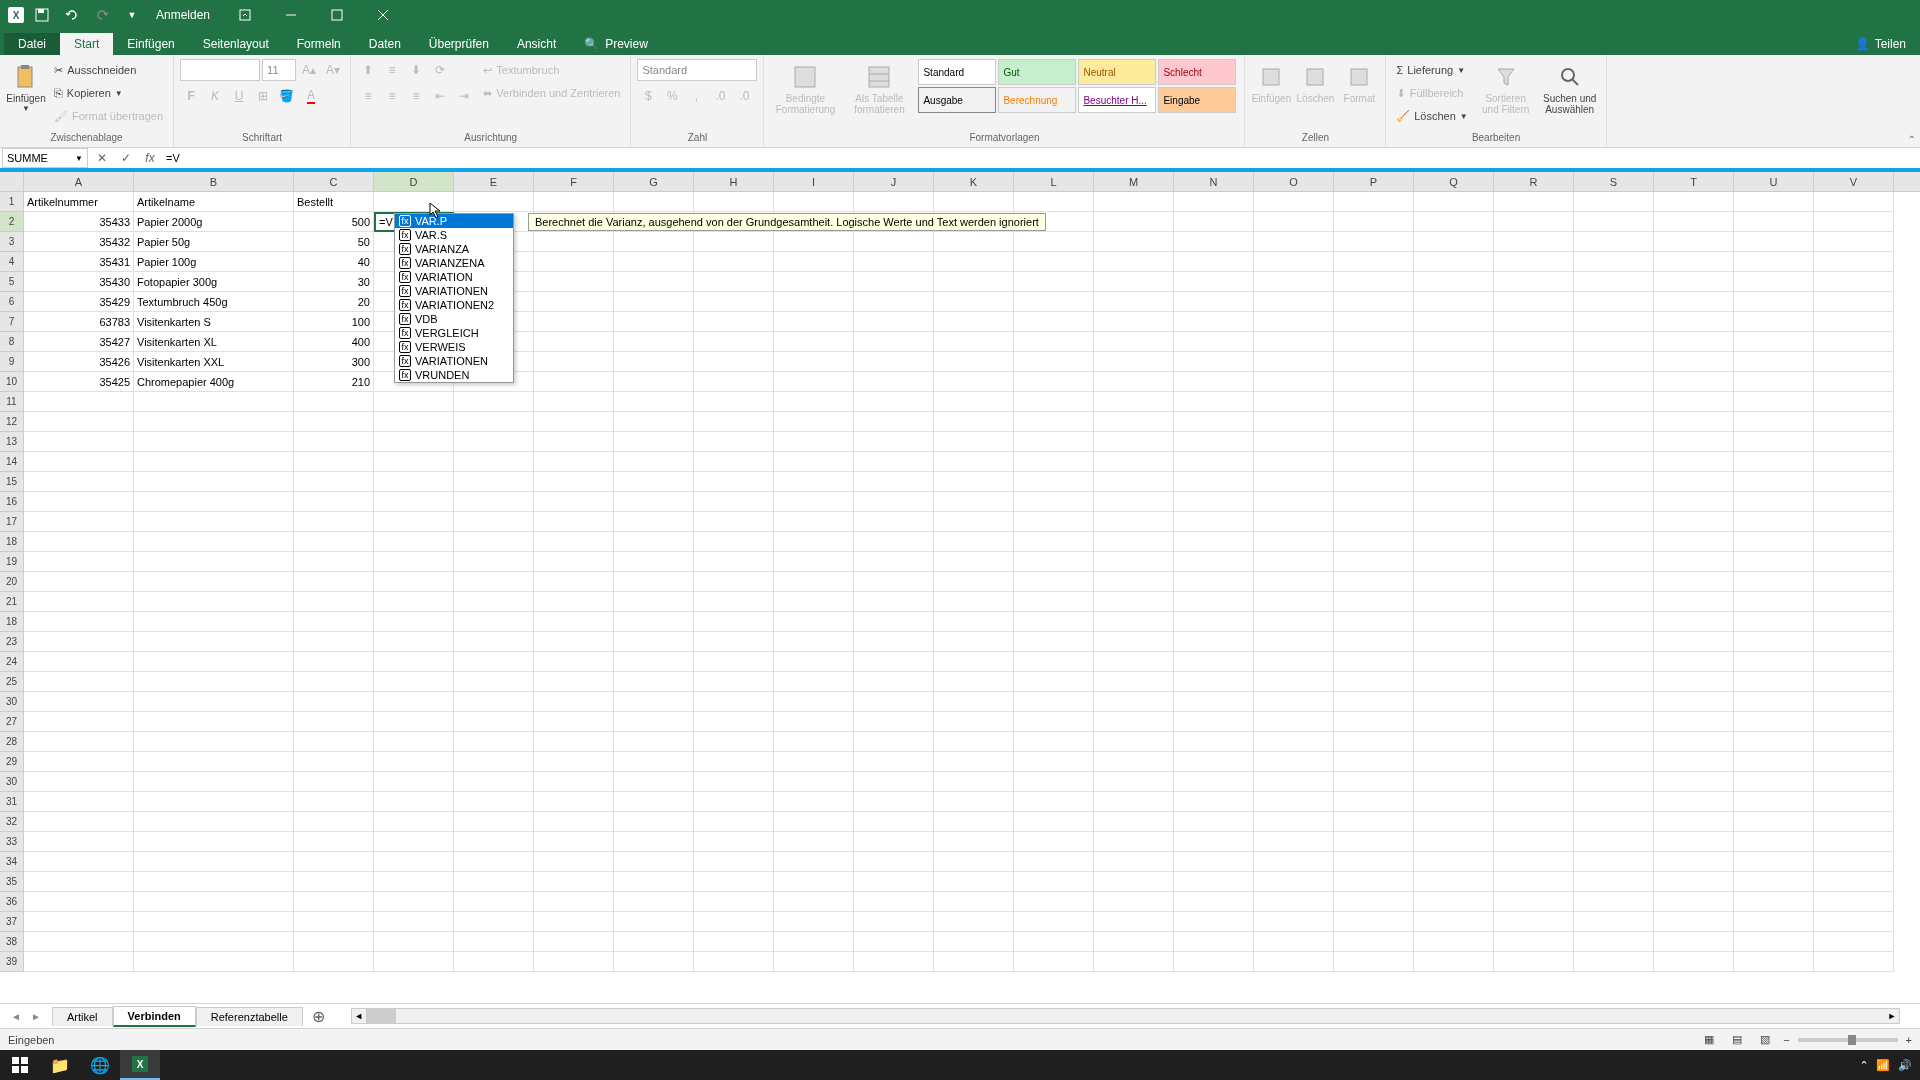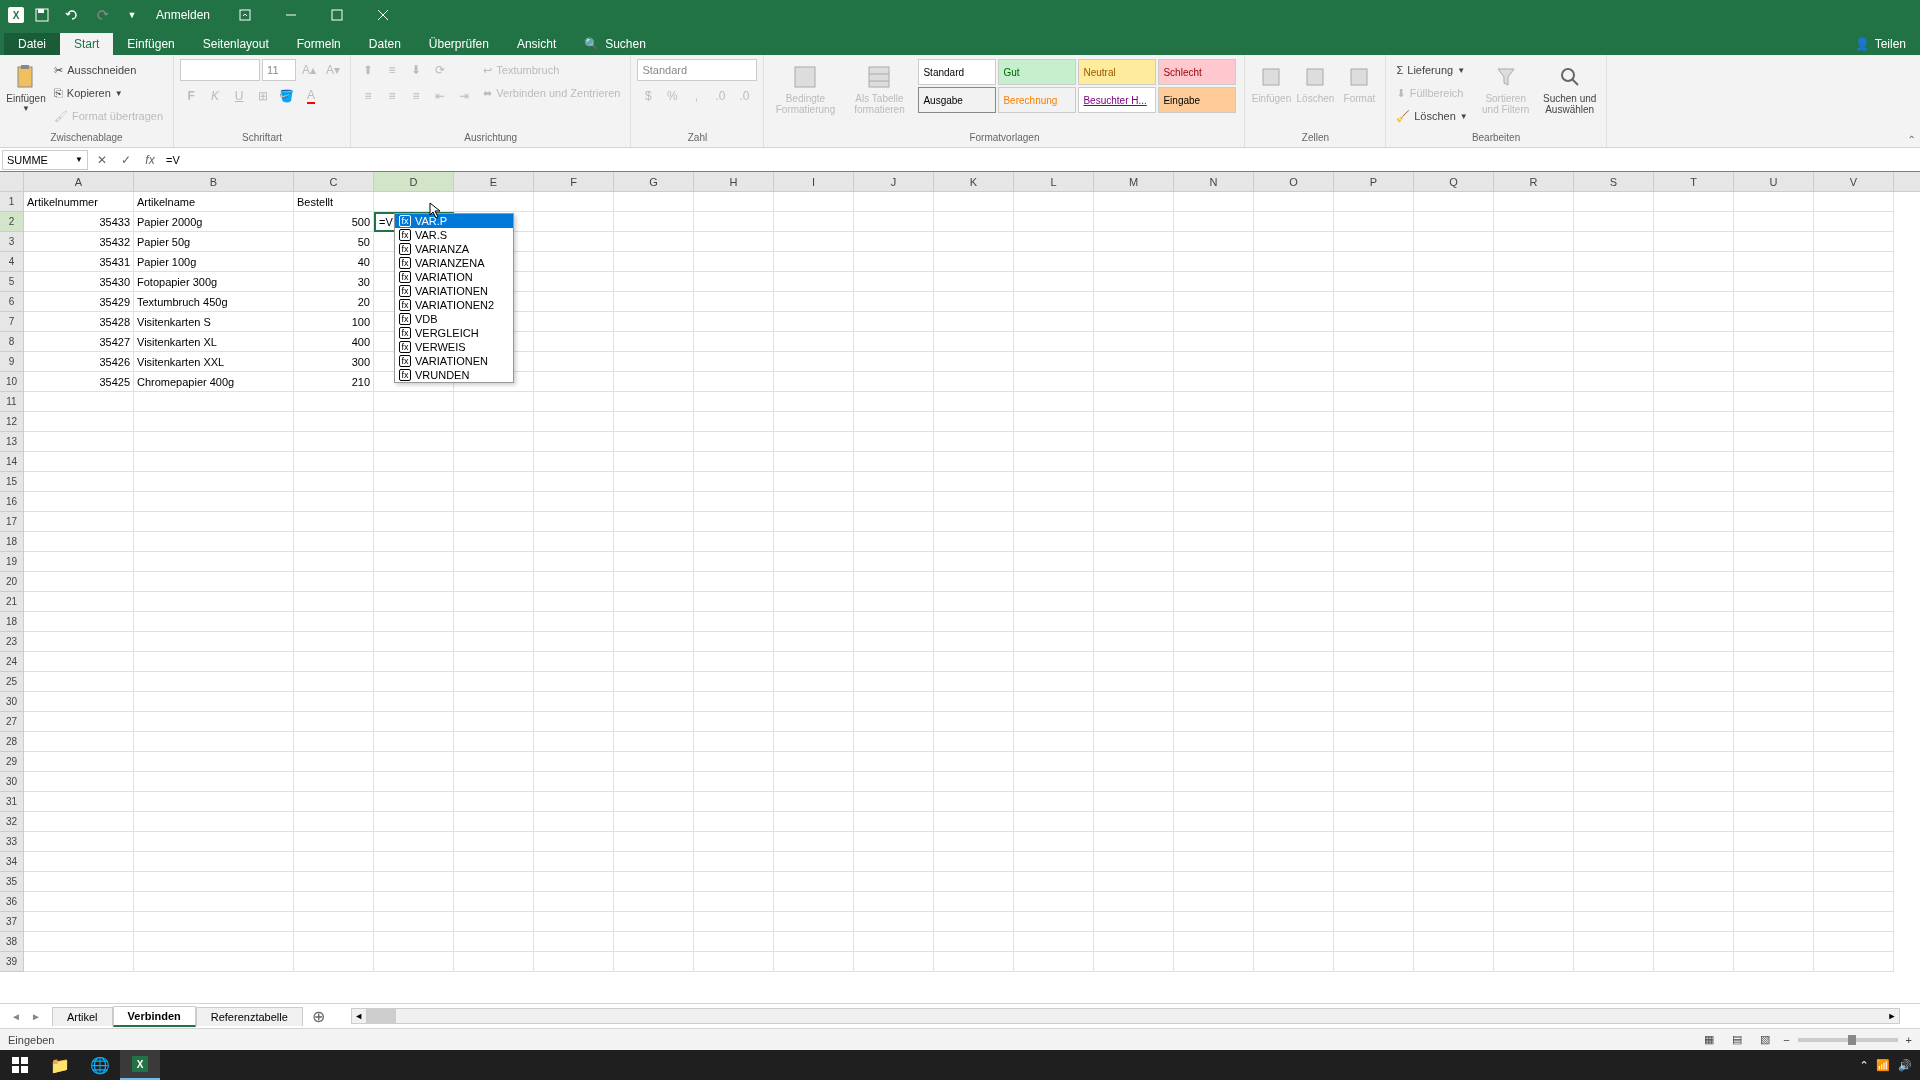--- a/index.html
+++ b/index.html
@@ -41,21 +41,21 @@
 .style-item.gut { background: #c6efce; color: #006100; }
 .style-item.neutral { background: #ffeb9c; color: #9c5700; }
 .style-item.schlecht { background: #ffc7ce; color: #9c0006; }
 .style-item.ausgabe { background: #f2f2f2; border: 1px solid #888; }
 .style-item.berechnung { background: #f2f2f2; color: #fa7d00; }
 .style-item.besuchter { background: #fff; color: #800080; text-decoration: underline; }
 .style-item.eingabe { background: #ffcc99; }
 .ribbon-collapse { position: absolute; right: 4px; bottom: 2px; font-size: 10px; cursor: pointer; color: #666; }
 
 
-.formula-bar { height: 24px; border-bottom: 1px solid #0ea5e9; display: flex; align-items: center; background: #fff; }
+.formula-bar { height: 24px; border-bottom: 4px solid #0ea5e9; display: flex; align-items: center; background: #fff; }
 .name-box { width: 86px; height: 20px; border: 1px solid #ccc; margin: 0 2px; font-size: 11px; padding: 0 4px; display: flex; align-items: center; justify-content: space-between; }
 .fb-btn { width: 24px; height: 20px; display: flex; align-items: center; justify-content: center; cursor: pointer; color: #666; font-size: 12px; }
 .formula-input { flex: 1; height: 20px; border: none; font-size: 11px; padding: 0 4px; outline: none; }
 
 
 .grid-area { position: relative; height: calc(100% - 30px - 25px - 93px - 24px - 25px - 22px - 30px); overflow: hidden; background: #fff; }
 .col-headers { height: 20px; display: flex; background: #e6e6e6; border-bottom: 1px solid #ccc; position: relative; }
 .select-all { width: 24px; height: 20px; background: #e6e6e6; border-right: 1px solid #ccc; border-bottom: 1px solid #ccc; }
 .col-header { border-right: 1px solid #ccc; font-size: 11px; display: flex; align-items: center; justify-content: center; color: #444; background: #e6e6e6; cursor: pointer; }
 .col-header.active { background: #d3e5c9; }
@@ -157,21 +157,21 @@
   <div class="tab" style="background:#1a5c38;">Datei</div>
   <div class="tab active">Start</div>
   <div class="tab">Einfügen</div>
   <div class="tab">Seitenlayout</div>
   <div class="tab">Formeln</div>
   <div class="tab">Daten</div>
   <div class="tab">Überprüfen</div>
   <div class="tab">Ansicht</div>
   <div class="tab-search">
     <span>🔍</span>
-    <span>Suchen</span>
+    <span>Preview</span>
   </div>
   <div class="share-btn">
     <span>👤</span>
     <span>Teilen</span>
   </div>
 </div>
 
 <div class="ribbon">
 
   <div class="ribbon-group">
@@ -572,21 +572,21 @@
         <div class="cell" style="width: 80px;"></div>
         <div class="cell" style="width: 80px;"></div>
         <div class="cell" style="width: 80px;"></div>
         <div class="cell" style="width: 80px;"></div>
         <div class="cell" style="width: 80px;"></div>
         <div class="cell" style="width: 80px;"></div>
         <div class="cell" style="width: 80px;"></div>
       </div>
       <div class="grid-row">
         <div class="row-header">7</div>
-        <div class="cell right" style="width: 110px;">35428</div>
+        <div class="cell right" style="width: 110px;">63783</div>
         <div class="cell" style="width: 160px;">Visitenkarten S</div>
         <div class="cell right" style="width: 80px;">100</div>
         <div class="cell" style="width: 80px;"></div>
         <div class="cell" style="width: 80px;"></div>
         <div class="cell" style="width: 80px;"></div>
         <div class="cell" style="width: 80px;"></div>
         <div class="cell" style="width: 80px;"></div>
         <div class="cell" style="width: 80px;"></div>
         <div class="cell" style="width: 80px;"></div>
         <div class="cell" style="width: 80px;"></div>
@@ -1449,20 +1449,21 @@
         <div class="func-item">
           <span class="fx">fx</span>
           <span>VARIATIONEN</span>
         </div>
         <div class="func-item">
           <span class="fx">fx</span>
           <span>VRUNDEN</span>
         </div>
       </div>
   </div>
+  <div class="func-tooltip" style="left:528px; top:41px;">Berechnet die Varianz, ausgehend von der Grundgesamtheit. Logische Werte und Text werden ignoriert</div>
 
   <svg style="position:absolute;left:429px;top:30px;z-index:200;" width="18" height="18" viewBox="0 0 18 18">
       <path d="M1 1 L1 13 L4 10 L7 16 L9 15 L6 9 L11 9 Z" fill="#fff" stroke="#000"></path>
     </svg>
 </div>
 
 <div class="sheet-bar">
   <div class="sheet-nav">
     <div class="sheet-nav-btn">◄</div>
     <div class="sheet-nav-btn">►</div>

